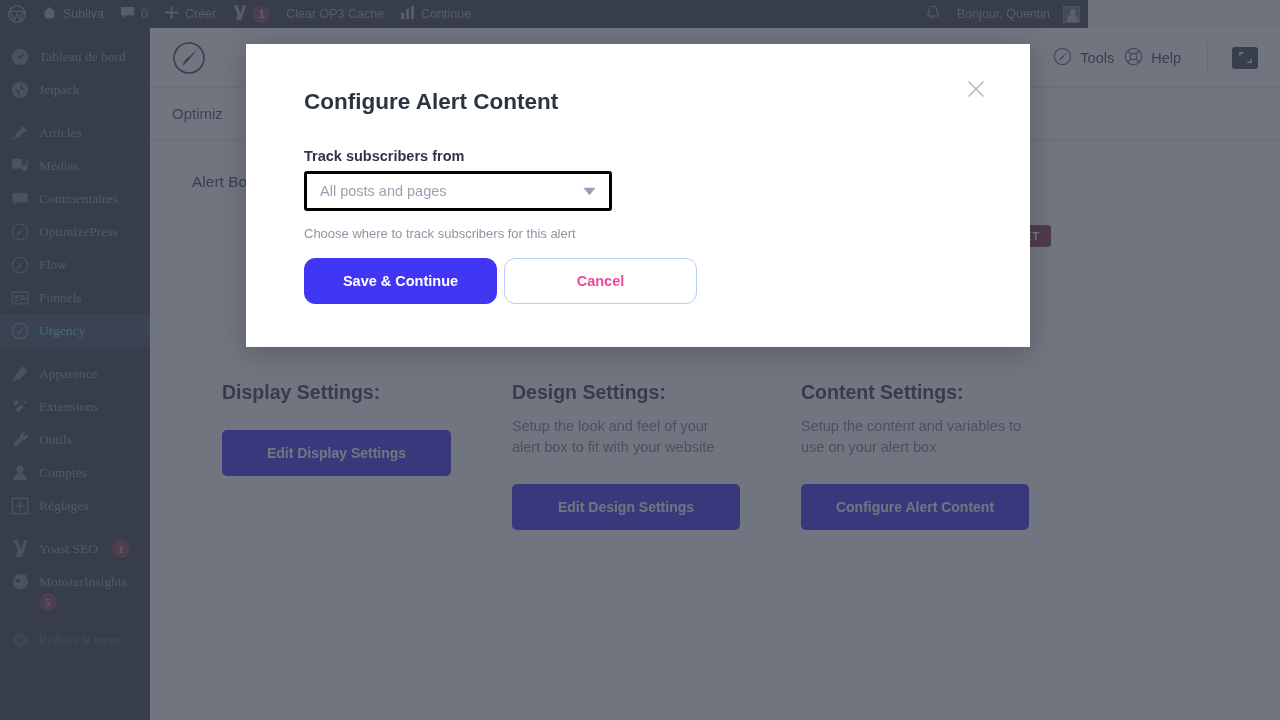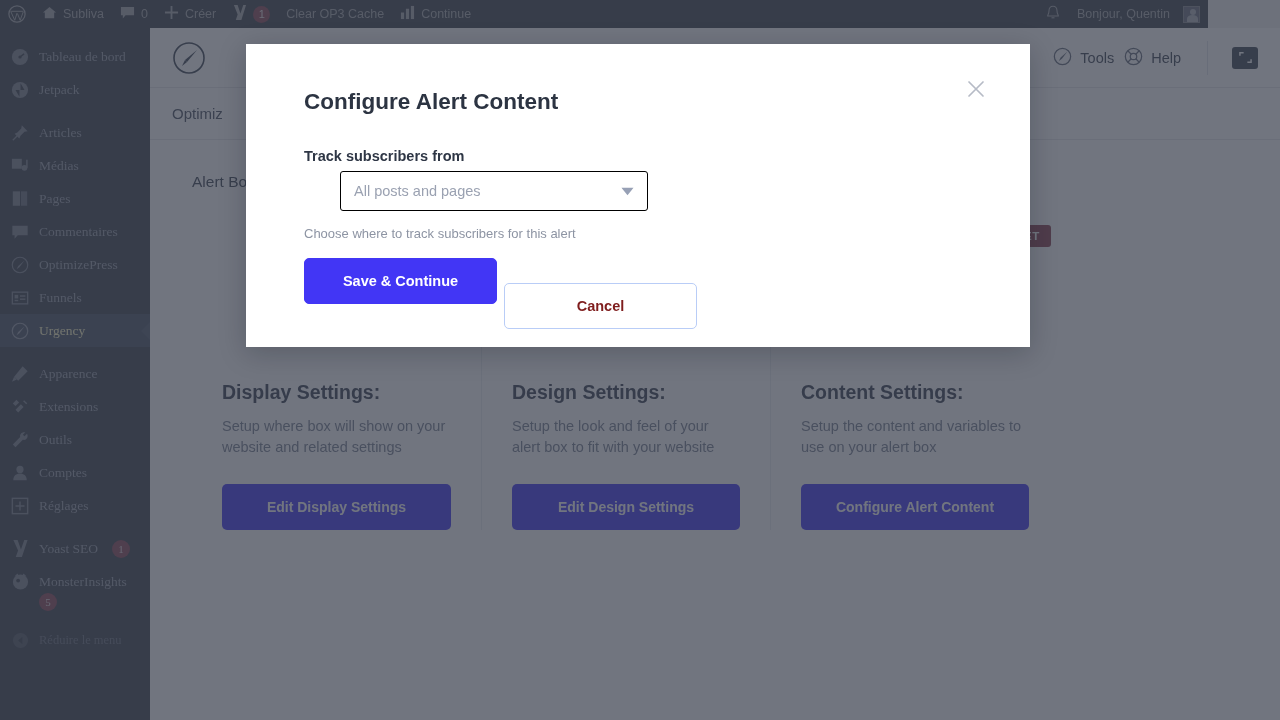--- a/index.html
+++ b/index.html
@@ -6,21 +6,21 @@
   html, body {
     width: 1280px; height: 720px;
     overflow: hidden;
     font-family: "Liberation Sans", sans-serif;
     background: #f1f1f1;
   }
 
   
   #adminbar {
     position: absolute; top: 0; left: 0;
-    width: 1208px; height: 28px;
+    width: 1088px; height: 28px;
     background: #3c434f;
     display: flex; align-items: center;
     z-index: 40;
   }
   .ab-item {
     display: flex; align-items: center; gap: 6px;
     height: 28px; padding: 0 8px;
     color: #a7aaad; font-size: 12.5px;
     white-space: nowrap;
   }
@@ -58,21 +58,21 @@
     display: flex; align-items: center; gap: 9px;
     height: 33px; padding: 0 10px;
     color: #9aa0ab; font-size: 13.5px;
     position: relative;
     font-family: Liberation Serif, serif;
   }
   .menu-row .ico { width: 20px; height: 20px; flex: none;
       display:flex; align-items:center; justify-content:center; opacity: .72; }
   .menu-row.sep { margin-top: 10px; }
   .menu-row.active {
-    background: #4b5567; color: #fef9c3;
+    background: #4b5567; color: #5eead4;
   }
   .menu-row.active::after {
     content: ""; position: absolute; right: 0; top: 50%;
     transform: translateY(-50%);
     border-top: 9px solid transparent;
     border-bottom: 9px solid transparent;
     border-right: 9px solid #555f70;
   }
   .menu-row.active .ico { opacity: .95; }
   .menu-label { line-height: 1; }
@@ -174,43 +174,43 @@
     position: absolute; top: 45px; left: 58px;
     font-size: 22.5px; color: #2c3442; font-weight: bold;
   }
   #field-label {
     position: absolute; top: 104px; left: 58px;
     font-size: 14.5px; color: #2e3645; font-weight: bold;
   }
   #select-box {
     position: absolute; top: 127px; left: 58px;
     width: 308px; height: 40px;
-    border: 1px solid #000000; border-radius: 3px;
-    display: flex; align-items: center; padding: 12px 13px; margin-left: 36px;
+    border: 3px solid #000000; border-radius: 3px;
+    display: flex; align-items: center; padding: 12px 13px;
   }
   #select-value { font-size: 14.5px; color: #9aa1b1; }
   #select-caret { margin-left: auto; }
   #field-help {
     position: absolute; top: 182px; left: 58px;
     font-size: 13px; color: #8d94a3;
   }
   .modal-btn {
     position: absolute; top: 214px;
-    height: 46px; border-radius: 5px;
+    height: 46px; border-radius: 11px;
     display: flex; align-items: center; justify-content: center;
     font-size: 14.5px; font-weight: bold;
     font-family: "Liberation Sans", sans-serif;
   }
   #btn-save {
     left: 58px; width: 193px;
     background: #4236f5; border: 1px solid #4236f5; color: #ffffff;
   }
   #btn-cancel {
     left: 258px; width: 193px;
-    background: #ffffff; border: 1px solid #b9cdf7; color: #7f1d1d; margin-top: 25px;
+    background: #ffffff; border: 1px solid #b9cdf7; color: #ec4899;
   }
 </style>
 </head>
 <body>
 
 <div id="app">
 
   <div id="app-header">
     <span class="hdr-logo">
       <svg width="34" height="34" viewBox="0 0 34 34">
@@ -268,21 +268,20 @@
 
     <div class="card">
       <span class="chip" style="background:#46567f">CONFIGURED</span>
       <div class="card-icon">
         <svg width="72" height="66" viewBox="0 0 72 66">
           <rect x="26" y="8" width="52" height="44" fill="none" stroke="#8d93a2" stroke-width="2.2"></rect>
           <circle cx="22" cy="52" r="10" fill="#9c5b63"></circle>
         </svg>
       </div>
       <div class="card-title">Display Settings:</div>
-      <div class="card-desc">Setup where box will show on your website and related settings</div>
       <button class="card-btn">Edit Display Settings</button>
     </div>
 
     <div class="card">
       <span class="chip" style="background:#46567f">CONFIGURED</span>
       <div class="card-icon">
         <svg width="54" height="54" viewBox="0 0 54 54">
           <rect x="2" y="2" width="50" height="50" rx="3" fill="#3f6f92"></rect>
           <circle cx="19" cy="17" r="4.5" fill="#c3ae6e"></circle>
           <path d="M7 44 L21 26 L31 38 L37 31 L47 44 Z" fill="#dbe7f0"></path>
@@ -348,42 +347,42 @@
           <rect x="1" y="2" width="11" height="11" fill="#9aa0ab"></rect>
           <circle cx="15" cy="12" r="3.2" fill="#9aa0ab"></circle>
           <rect x="16.8" y="3" width="1.7" height="9" fill="#9aa0ab"></rect>
         </svg>
       </span>
       <span class="menu-label">Médias</span>
     </div>
     <div class="menu-row">
       <span class="ico">
         <svg width="18" height="18" viewBox="0 0 20 20">
-          <rect x="2" y="1.5" width="8" height="16" fill="#9aa0ab"></rect>
-          <rect x="11" y="1.5" width="7" height="16" fill="#7f8693"></rect>
-        </svg>
-      </span>
-      <span class="menu-label">Pages</span>
-    </div>
-    <div class="menu-row">
-      <span class="ico">
-        <svg width="18" height="18" viewBox="0 0 20 20">
           <path d="M1.5 3 L18.5 3 L18.5 13.5 L7.5 13.5 L4 17.5 L4 13.5 L1.5 13.5 Z" fill="#9aa0ab"></path>
         </svg>
       </span>
       <span class="menu-label">Commentaires</span>
     </div>
     <div class="menu-row">
       <span class="ico">
         <svg width="18" height="18" viewBox="0 0 20 20">
           <circle cx="10" cy="10" r="8.6" fill="none" stroke="#9aa0ab" stroke-width="1.3"></circle>
           <path d="M15 5 L8 11 L9.4 12.4 L15 5 Z M8 11 L6.2 14.8 L9.4 12.4 Z" fill="#9aa0ab"></path>
         </svg>
       </span>
       <span class="menu-label">OptimizePress</span>
+    </div>
+    <div class="menu-row">
+      <span class="ico">
+        <svg width="18" height="18" viewBox="0 0 20 20">
+          <circle cx="10" cy="10" r="8.6" fill="none" stroke="#9aa0ab" stroke-width="1.3"></circle>
+          <path d="M15 5 L8 11 L9.4 12.4 L15 5 Z M8 11 L6.2 14.8 L9.4 12.4 Z" fill="#9aa0ab"></path>
+        </svg>
+      </span>
+      <span class="menu-label">Flow</span>
     </div>
     <div class="menu-row">
       <span class="ico">
         <svg width="18" height="18" viewBox="0 0 20 20">
           <rect x="1.5" y="3.5" width="17" height="13" fill="none" stroke="#9aa0ab" stroke-width="1.5"></rect>
           <rect x="4" y="6.5" width="4" height="4" fill="#9aa0ab"></rect>
           <rect x="10" y="7" width="6" height="1.6" fill="#9aa0ab"></rect>
           <rect x="10" y="10.5" width="6" height="1.6" fill="#9aa0ab"></rect>
           <rect x="4" y="12" width="4" height="1.6" fill="#9aa0ab"></rect>
         </svg>

